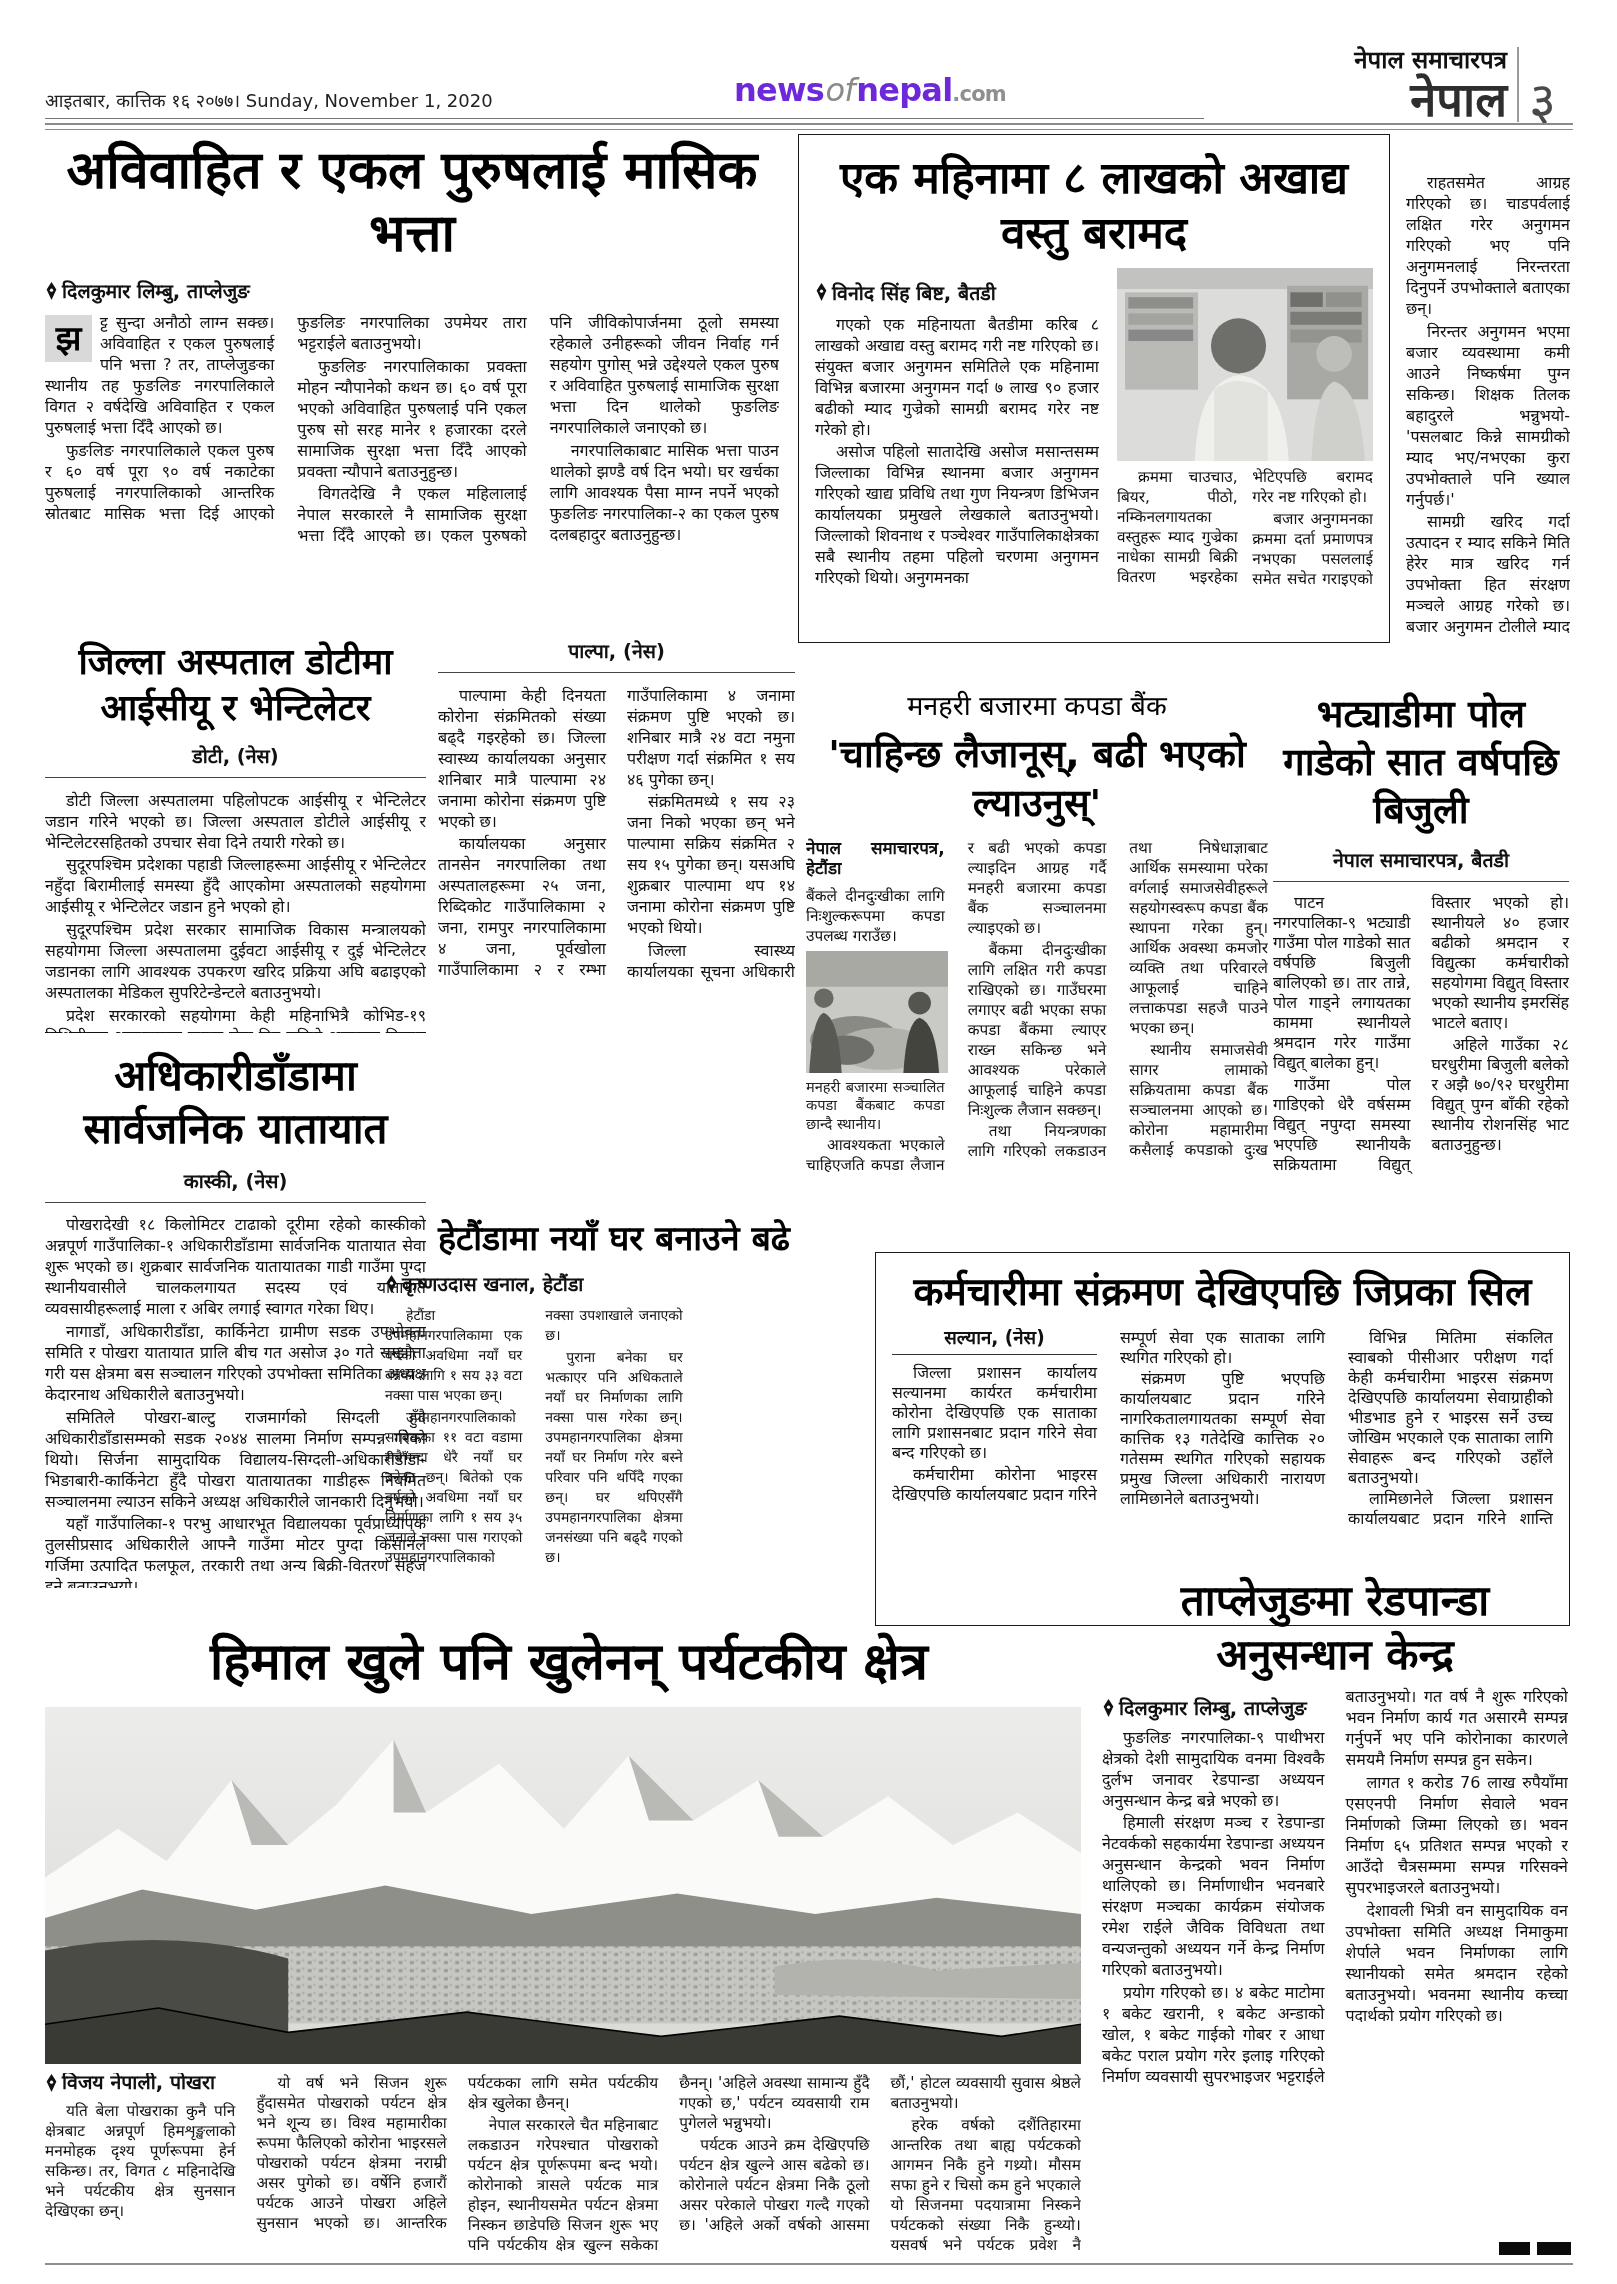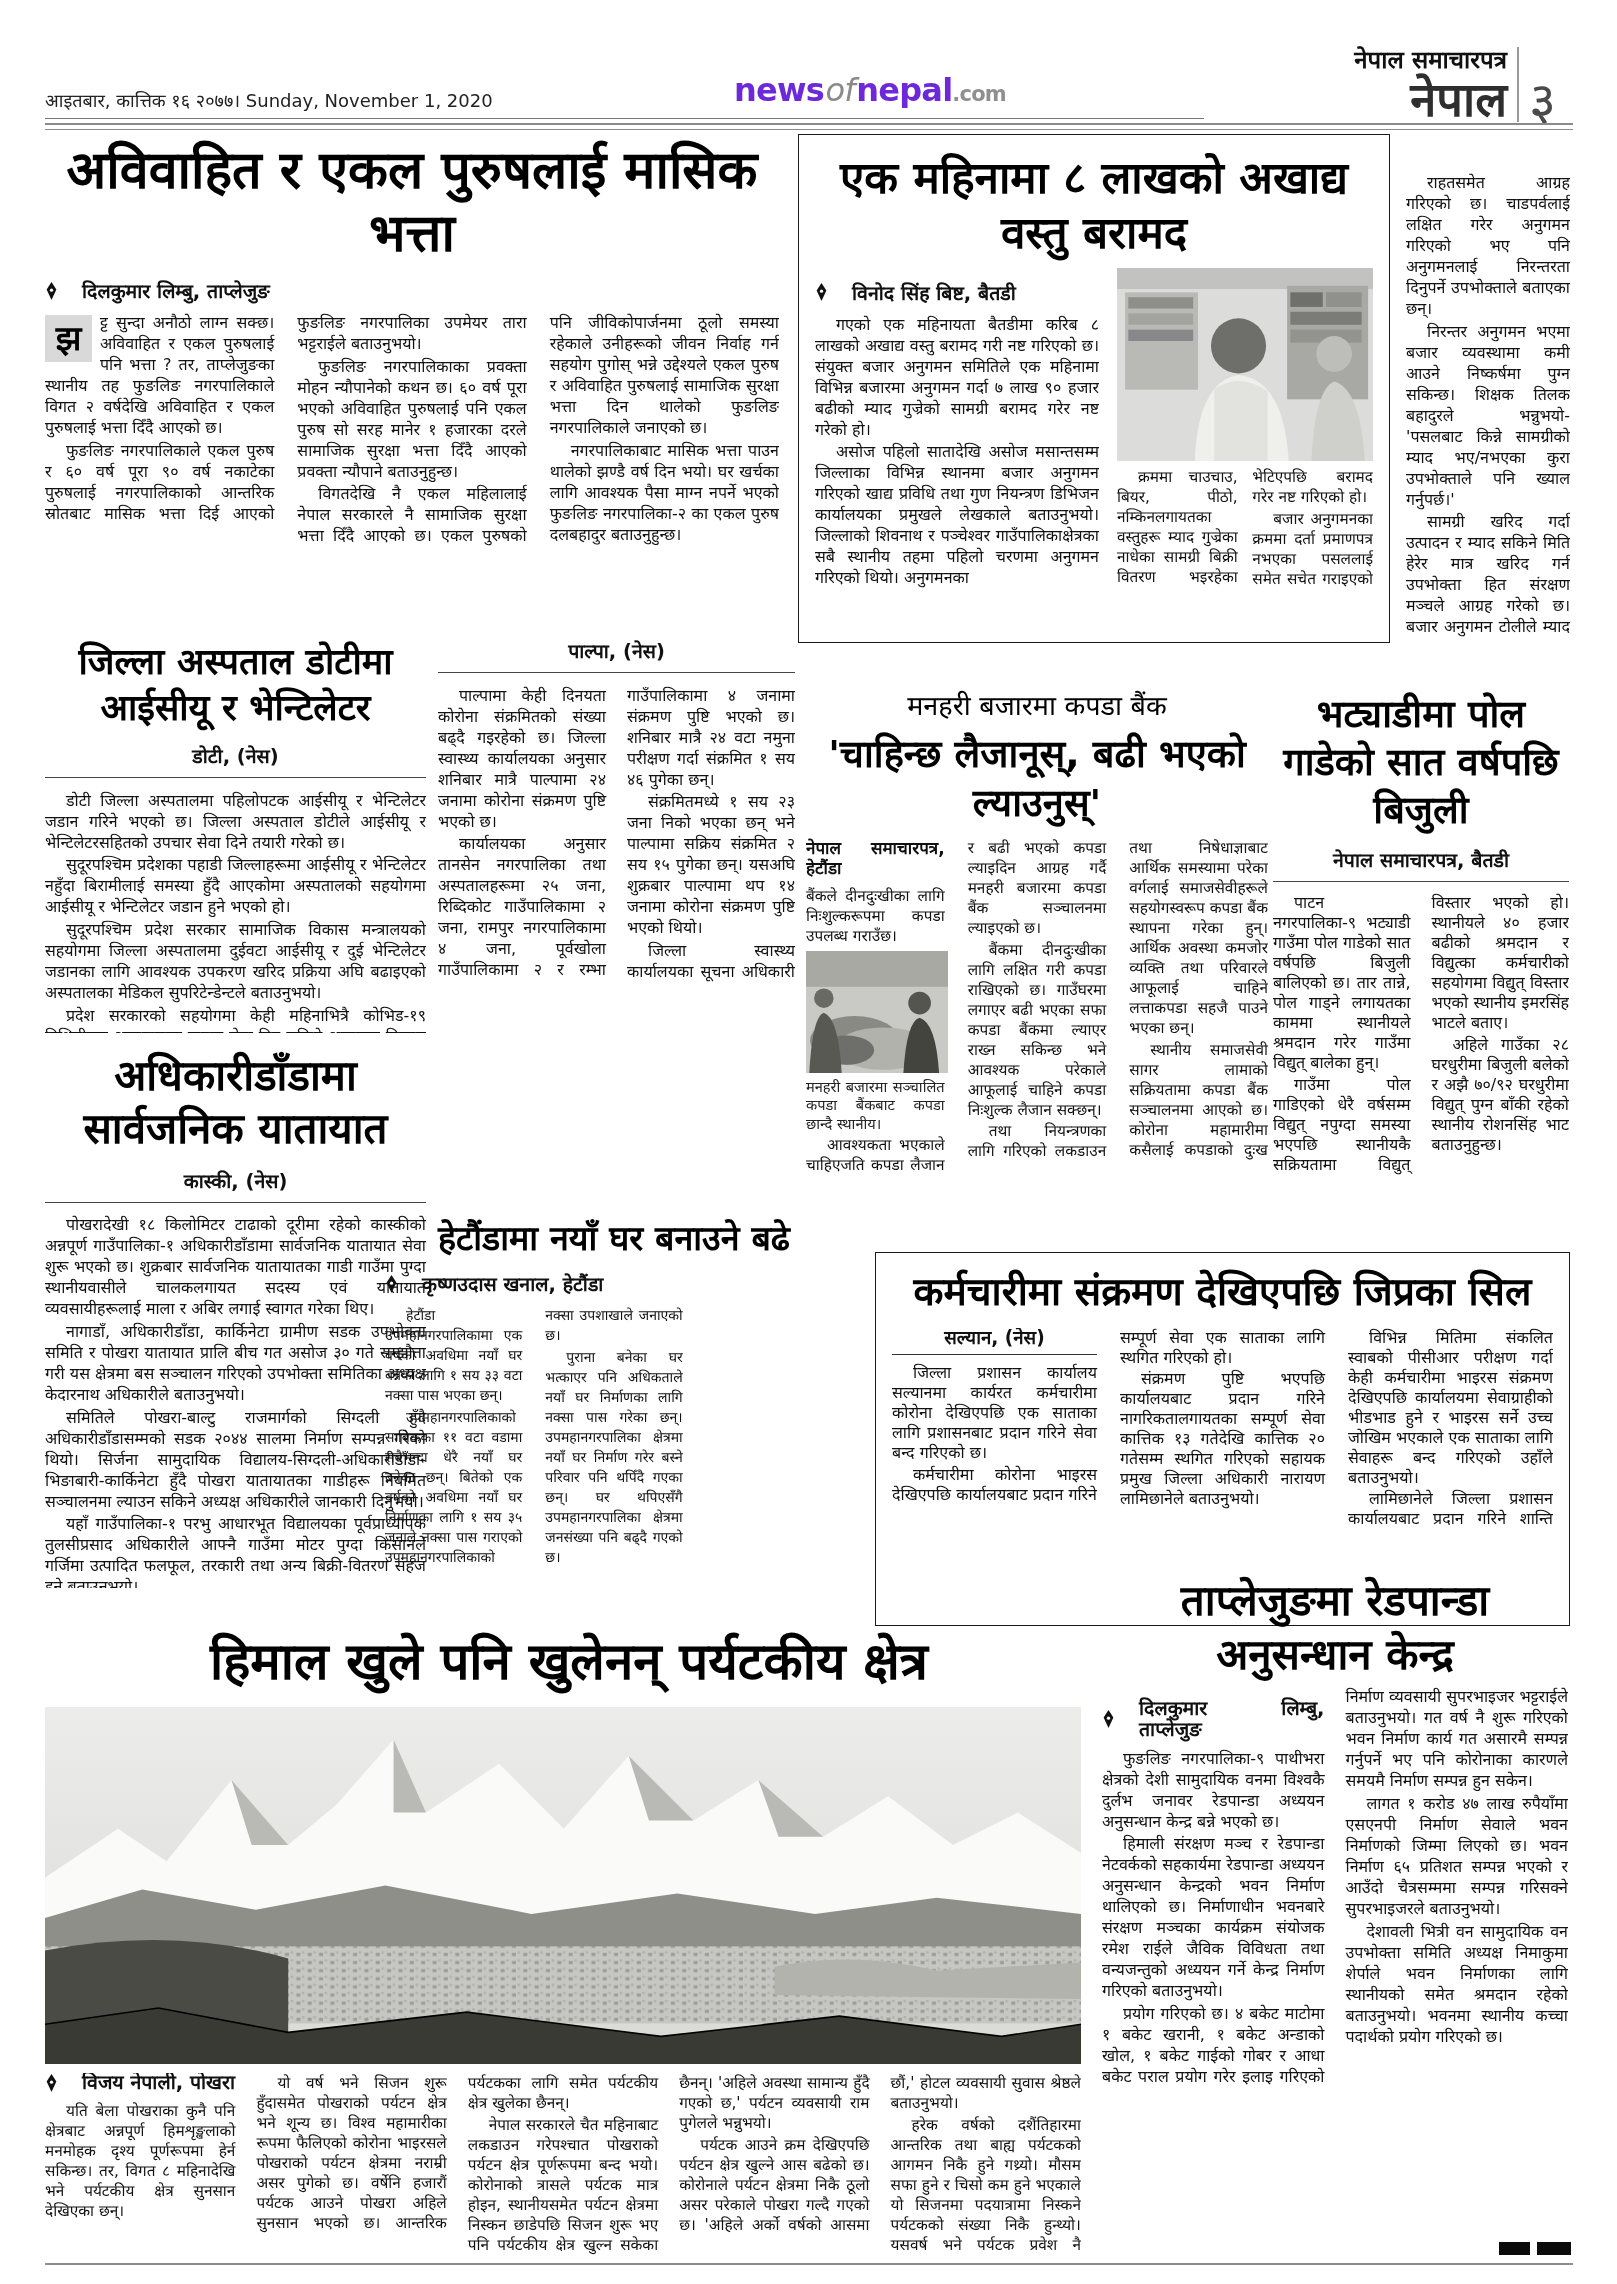--- a/index.html
+++ b/index.html
@@ -15,21 +15,21 @@
   .masthead{position:absolute;left:1256px;top:42px;width:251px;text-align:right;}
   .mh-top{font-size:24px;font-weight:bold;color:#111;}
   .mh-main{font-size:47px;font-weight:bold;color:#2e2e2e;line-height:1.05;}
   .mh-divider{position:absolute;left:1517px;top:47px;width:1.6px;height:75px;background:#9a9a9a;}
   .pagenum{position:absolute;left:1529px;top:63px;font-size:52px;color:#4a4a4a;}
   .hrule-head{position:absolute;left:45px;top:123px;width:1528px;height:4px;
               border-top:2.4px solid #8b8b8b;border-bottom:0.8px solid #8b8b8b;}
   
   .art{position:absolute;}
   h1{margin:0;font-weight:bold;color:#000;text-align:center;font-family:"DejaVu Sans",sans-serif;}
-  .byline{display:flex;align-items:center;gap:24px;font-weight:bold;font-size:19.5px;margin:11.3px 0 8px 0;}
+  .byline{display:flex;align-items:center;gap:4px;font-weight:bold;font-size:19.5px;margin:11.3px 0 8px 0;}
   .byline svg{flex:0 0 auto;}
   .dl{font-weight:bold;font-size:19.5px;text-align:center;margin:11.3px 0 8px 0;}
   .rule{border-top:1.6px solid #444;margin-bottom:11.3px;}
   .body{font-size:16px;line-height:21px;text-align:justify;overflow:hidden;column-fill:auto;}
   .body p{margin:0 0 1.6px 0;text-indent:21px;}
   .body p.nolead{text-indent:0;}
   .cols2{column-count:2;column-gap:21px;}
   .cols3{column-count:3;column-gap:23px;}
   .cols5{column-count:5;column-gap:21px;}
   .dropcap{float:left;width:47px;height:47px;background:#d9d9d9;color:#000;font-size:34px;font-weight:bold;
@@ -330,21 +330,21 @@
       <div class="byline">
         <svg width="13" height="18" viewBox="0 0 16 22">
             <path d="M8 0 L14 9 L8 22 L2 9 Z" fill="#111"></path>
             <circle cx="8" cy="10" r="2" fill="#fff"></circle>
           </svg>
         <span>दिलकुमार लिम्बु, ताप्लेजुङ</span>
       </div>
     <p>फुङलिङ नगरपालिका-९ पाथीभरा क्षेत्रको देशी सामुदायिक वनमा विश्वकै दुर्लभ जनावर रेडपान्डा अध्ययन अनुसन्धान केन्द्र बन्ने भएको छ।</p>
         <p>हिमाली संरक्षण मञ्च र रेडपान्डा नेटवर्कको सहकार्यमा रेडपान्डा अध्ययन अनुसन्धान केन्द्रको भवन निर्माण थालिएको छ। निर्माणाधीन भवनबारे संरक्षण मञ्चका कार्यक्रम संयोजक रमेश राईले जैविक विविधता तथा वन्यजन्तुको अध्ययन गर्ने केन्द्र निर्माण गरिएको बताउनुभयो।</p>
         <p>प्रयोग गरिएको छ। ४ बकेट माटोमा १ बकेट खरानी, १ बकेट अन्डाको खोल, १ बकेट गाईको गोबर र आधा बकेट पराल प्रयोग गरेर इलाइ गरिएको निर्माण व्यवसायी सुपरभाइजर भट्टराईले बताउनुभयो। गत वर्ष नै शुरू गरिएको भवन निर्माण कार्य गत असारमै सम्पन्न गर्नुपर्ने भए पनि कोरोनाका कारणले समयमै निर्माण सम्पन्न हुन सकेन।</p>
-        <p>लागत १ करोड ४७ लाख रुपैयाँमा एसएनपी निर्माण सेवाले भवन निर्माणको जिम्मा लिएको छ। भवन निर्माण ६५ प्रतिशत सम्पन्न भएको र आउँदो चैत्रसम्ममा सम्पन्न गरिसक्ने सुपरभाइजरले बताउनुभयो।</p>
+        <p>लागत १ करोड 76 लाख रुपैयाँमा एसएनपी निर्माण सेवाले भवन निर्माणको जिम्मा लिएको छ। भवन निर्माण ६५ प्रतिशत सम्पन्न भएको र आउँदो चैत्रसम्ममा सम्पन्न गरिसक्ने सुपरभाइजरले बताउनुभयो।</p>
         <p>देशावली भित्री वन सामुदायिक वन उपभोक्ता समिति अध्यक्ष निमाकुमा शेर्पाले भवन निर्माणका लागि स्थानीयको समेत श्रमदान रहेको बताउनुभयो। भवनमा स्थानीय कच्चा पदार्थको प्रयोग गरिएको छ।</p>
       </div>
   </section>
 
   <div class="hrule-bot"></div>
   <div class="regmark rm1"></div>
   <div class="regmark rm2"></div>
 
 </div>
 

